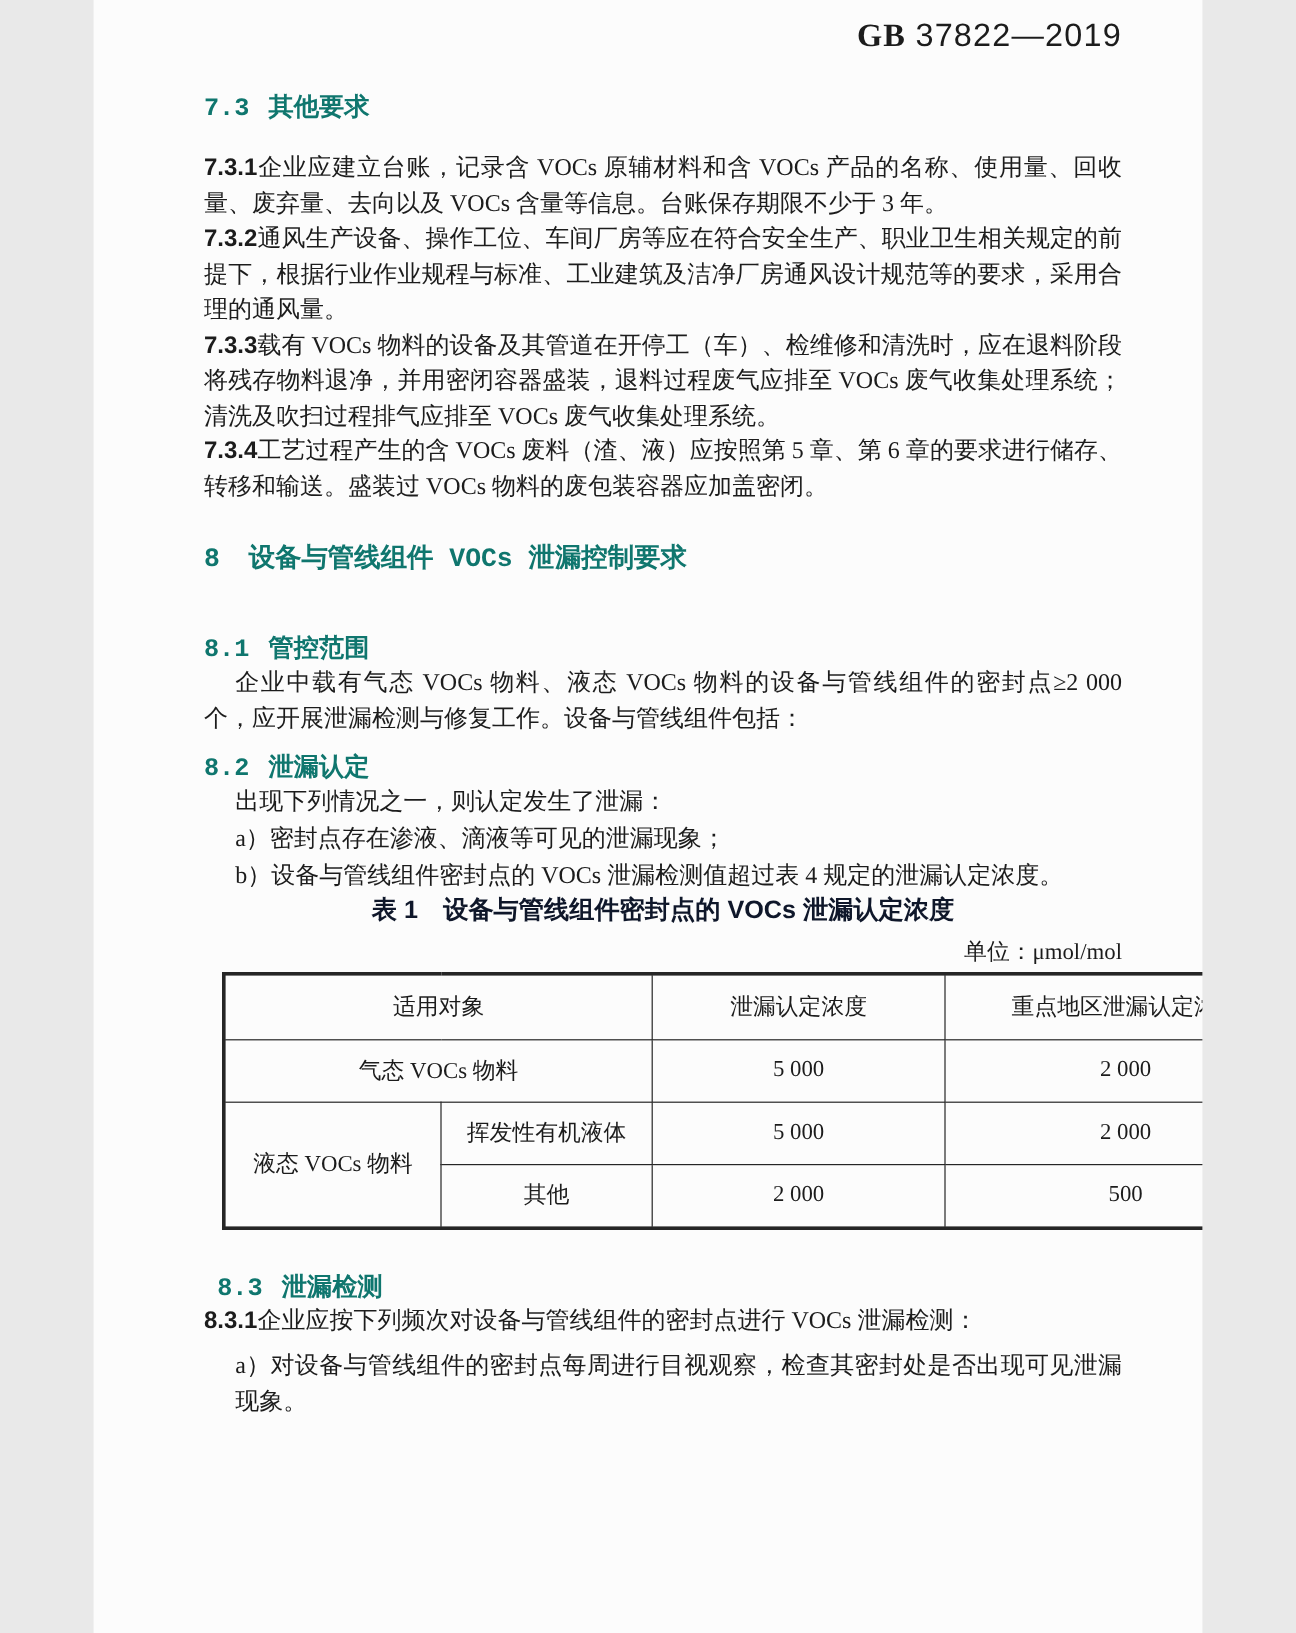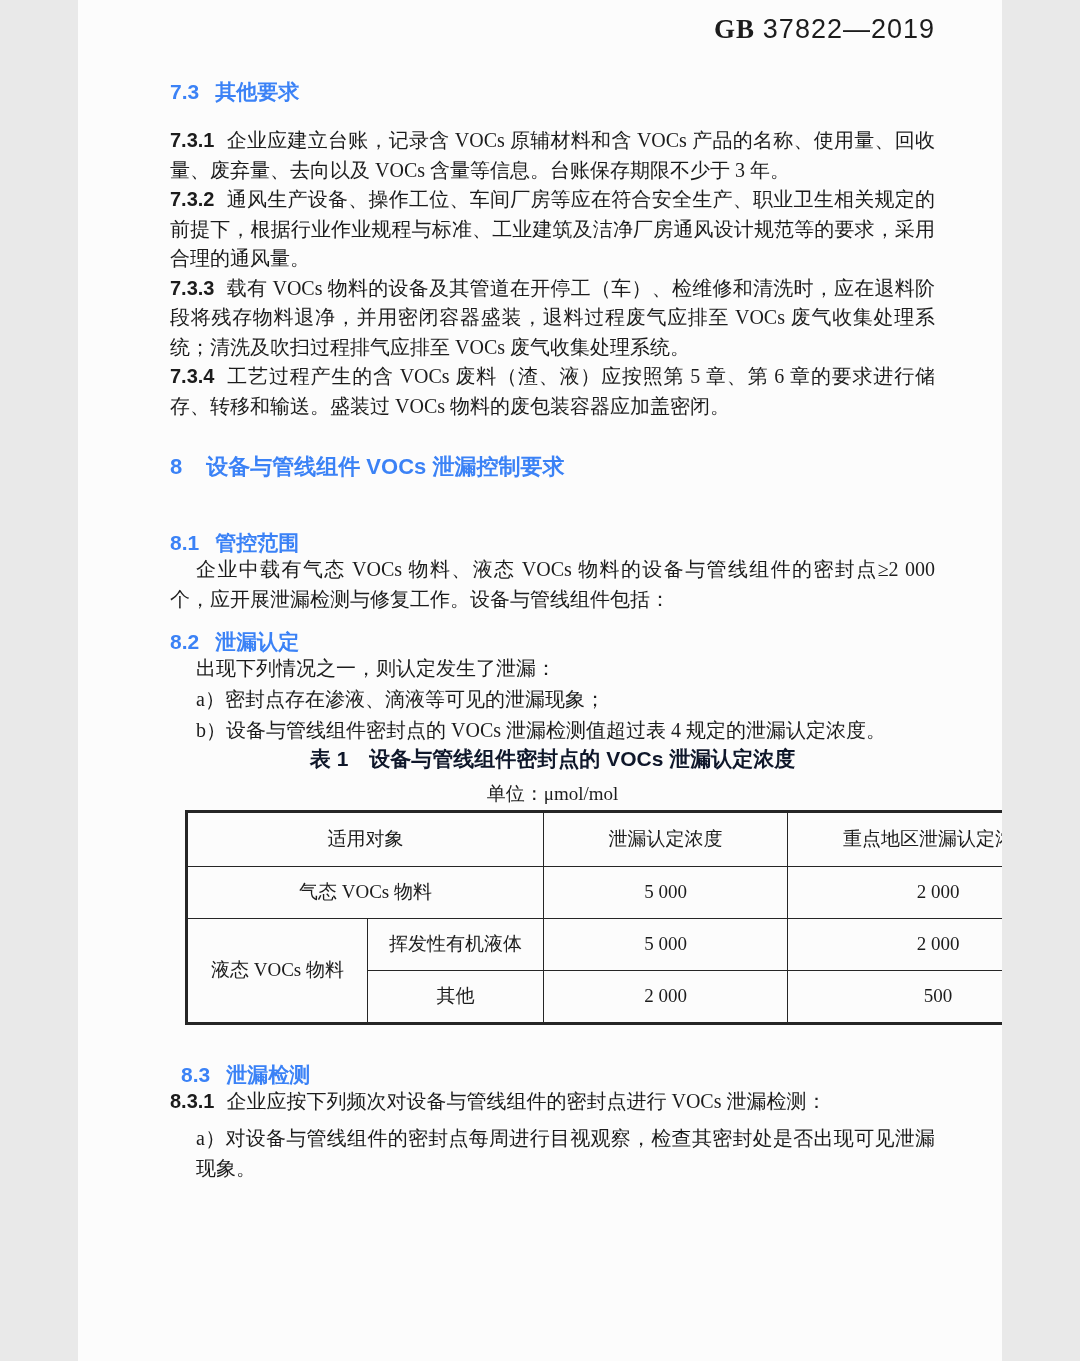--- a/index.html
+++ b/index.html
@@ -18,40 +18,40 @@
   .doc-code{
     text-align:right;
     font-size:27px;
     line-height:30px;
     font-weight:bold;
     letter-spacing:1px;
     font-family:"Liberation Serif","DejaVu Serif",serif;
   }
   
   .h-sec{
-    font-family:Liberation Sans, sans-serif;
-    font-weight:bold;
-    color:#3b82f6;
+    font-family:Liberation Mono, monospace;
+    font-weight:bold;
+    color:#0f766e;
   }
   .h3{font-size:21px;line-height:24px;margin:0;}
   .h2{font-size:22px;line-height:28px;margin:0;}
   .h-num{margin-right:16px;}
   .h-num-wide{margin-right:24px;}
   
   .clauses{margin-top:22px;}
   p.body, div.body{
     margin:0;
     font-size:20px;
     line-height:29.5px;
     text-align:justify;
   }
   .cnum{
     font-family:"Liberation Sans","DejaVu Sans",sans-serif;
     font-weight:bold;
-    margin-right:12px;
+    margin-right:0;
     white-space:nowrap;
   }
   .indent{text-indent:26px;}
   .list{margin:0;padding:0;list-style:none;}
   .list li{
     font-size:20px;
     line-height:29.5px;
     padding-left:26px;
     text-align:justify;
   }
@@ -60,21 +60,21 @@
   .tbl-title{
     text-align:center;
     font-family:"Liberation Sans","DejaVu Sans",sans-serif;
     font-weight:bold;
     font-size:21px;
     line-height:26px;
     color:#0f172a;
   }
   .tbl-unit{
     margin-top:12px;
-    text-align:center;
+    text-align:right;
     font-size:19px;
     line-height:20px;
   }
   table.t1{
     margin-top:6px;
     margin-left:15px;
     border-collapse:collapse;
     table-layout:fixed;
     width:903px;
     border:3px solid #262626;

